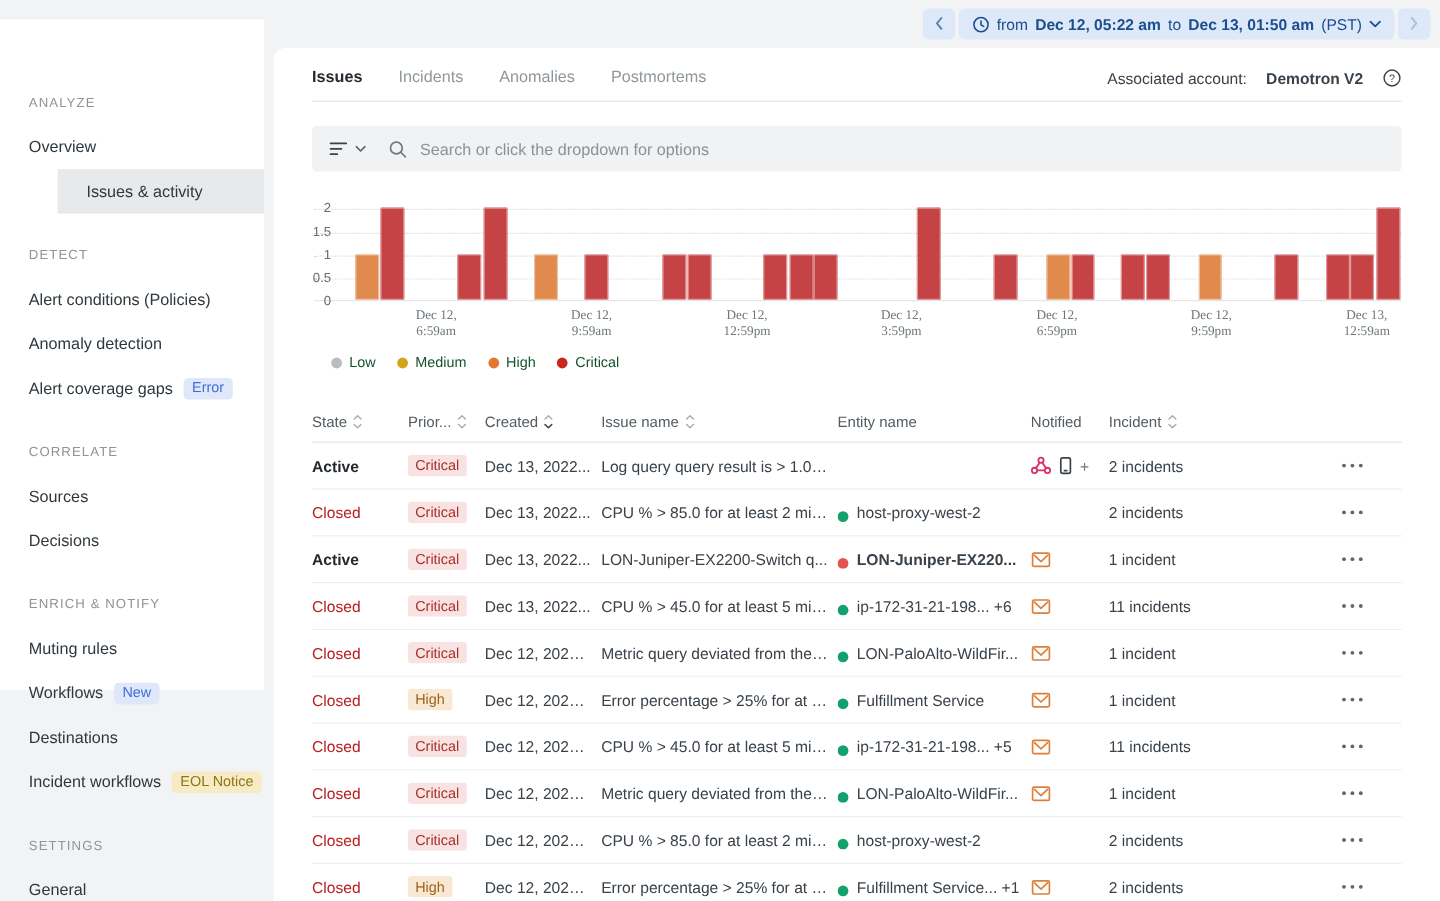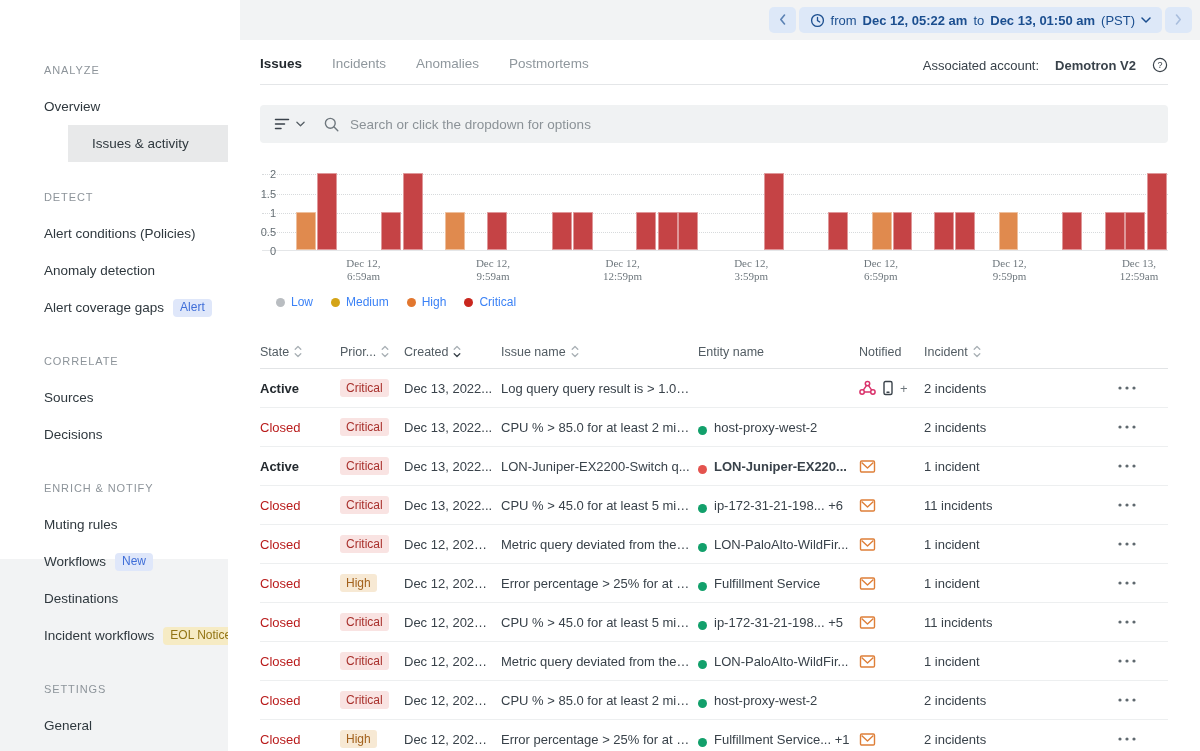--- a/index.html
+++ b/index.html
@@ -2,21 +2,21 @@
 <html><head>
 <meta charset="utf-8">
 <style>
   html,body{margin:0;padding:0;}
   body{
     width:1200px;height:751px;position:relative;overflow:hidden;
     background:#f2f3f4;font-family:"Liberation Sans",sans-serif;
     -webkit-font-smoothing:antialiased;color:#39424a;
   }
   
-  .sidebar{position:absolute;left:0;top:0;width:220px;height:559px;background:#ffffff;padding-left:20px;}
+  .sidebar{position:absolute;left:0;top:16px;width:220px;height:559px;background:#ffffff;}
   .side-title{font-size:11px;color:#8d949a;letter-spacing:.9px;margin:29px 24px 12px;}
   .side-section:first-child .side-title{margin-top:64px;}
   .side-item{height:37px;display:flex;align-items:center;gap:9px;padding-left:24px;
     font-size:13.5px;color:#2f383e;cursor:pointer;white-space:nowrap;}
   .side-item.selected{background:#e8e9ea;margin-left:48px;}
   .badge{font-size:12px;padding:1.5px 7px;border-radius:4px;line-height:15px;}
   .badge-info{background:#dfe7fa;color:#3f6ed8;}
   .badge-warn{background:#f6ebc4;color:#927414;}
   
   .topbar{position:absolute;left:220px;top:0;right:0;height:40px;}
@@ -53,21 +53,21 @@
   .plot-area{position:absolute;left:16px;right:4px;top:0;bottom:0;}
   .gridline{position:absolute;left:0;right:0;border-top:1px dotted #d7dadc;}
   .baseline{position:absolute;left:0;right:0;bottom:0;border-top:1px solid #e4e6e8;}
   .ylab{position:absolute;right:calc(100% - 14px);transform:translateY(-50%);
     font-size:11px;color:#646d73;}
   .bar{position:absolute;bottom:1px;border-radius:1px;box-shadow:inset 0 0 0 1px rgba(255,255,255,.45);}
   .xlabels{position:relative;height:34px;margin-left:16px;margin-right:4px;font-family:Liberation Serif, serif;}
   .xtick{position:absolute;top:6px;width:90px;margin-left:-45px;text-align:center;
     font-size:11px;line-height:13px;color:#6e777d;}
   .legend{display:flex;gap:18px;align-items:center;margin-top:10px;padding-left:16px;}
-  .legend-item{display:flex;align-items:center;gap:6px;font-size:12px;color:#3b82f6;cursor:pointer;}
+  .legend-item{display:flex;align-items:center;gap:6px;font-size:12px;color:#14532d;cursor:pointer;}
   .legend-dot{width:9px;height:9px;border-radius:50%;}
   
   .table{margin-top:26px;}
   .trow{display:grid;grid-template-columns:80px 64px 97px 197px 161px 65px 160px 1fr;
     align-items:center;height:38px;border-bottom:1px solid #edeff0;font-size:13px;color:#39424a;}
   .trow.thead{height:33px;border-bottom:1px solid #e2e4e6;color:#525c63;font-size:12.5px;}
   .cell{white-space:nowrap;overflow:hidden;text-overflow:ellipsis;padding-right:8px;}
   .th{display:flex;align-items:center;gap:5px;cursor:pointer;overflow:visible;}
   .state-active{font-weight:700;color:#23292e;}
   .state-closed{color:#b91c1c;}
@@ -98,21 +98,21 @@
     <div class="side-section">
       <div class="side-title">DETECT</div>
       <div class="side-item">
         <span>Alert conditions (Policies)</span>
       </div>
       <div class="side-item">
         <span>Anomaly detection</span>
       </div>
       <div class="side-item">
         <span>Alert coverage gaps</span>
-        <span class="badge badge-info">Alert</span>
+        <span class="badge badge-info">Error</span>
       </div>
     </div>
     <div class="side-section">
       <div class="side-title">CORRELATE</div>
       <div class="side-item">
         <span>Sources</span>
       </div>
       <div class="side-item">
         <span>Decisions</span>
       </div>

